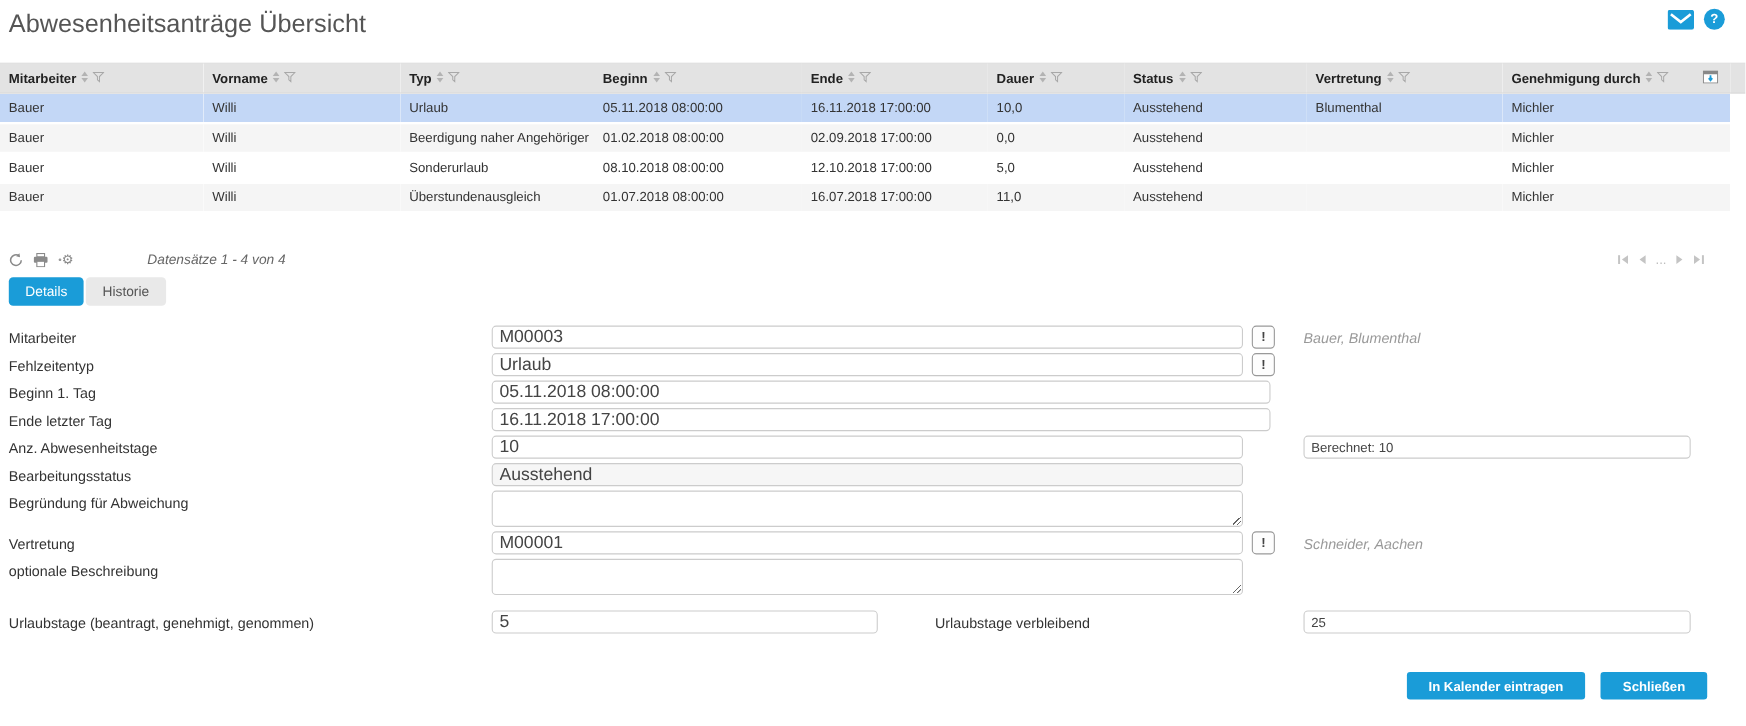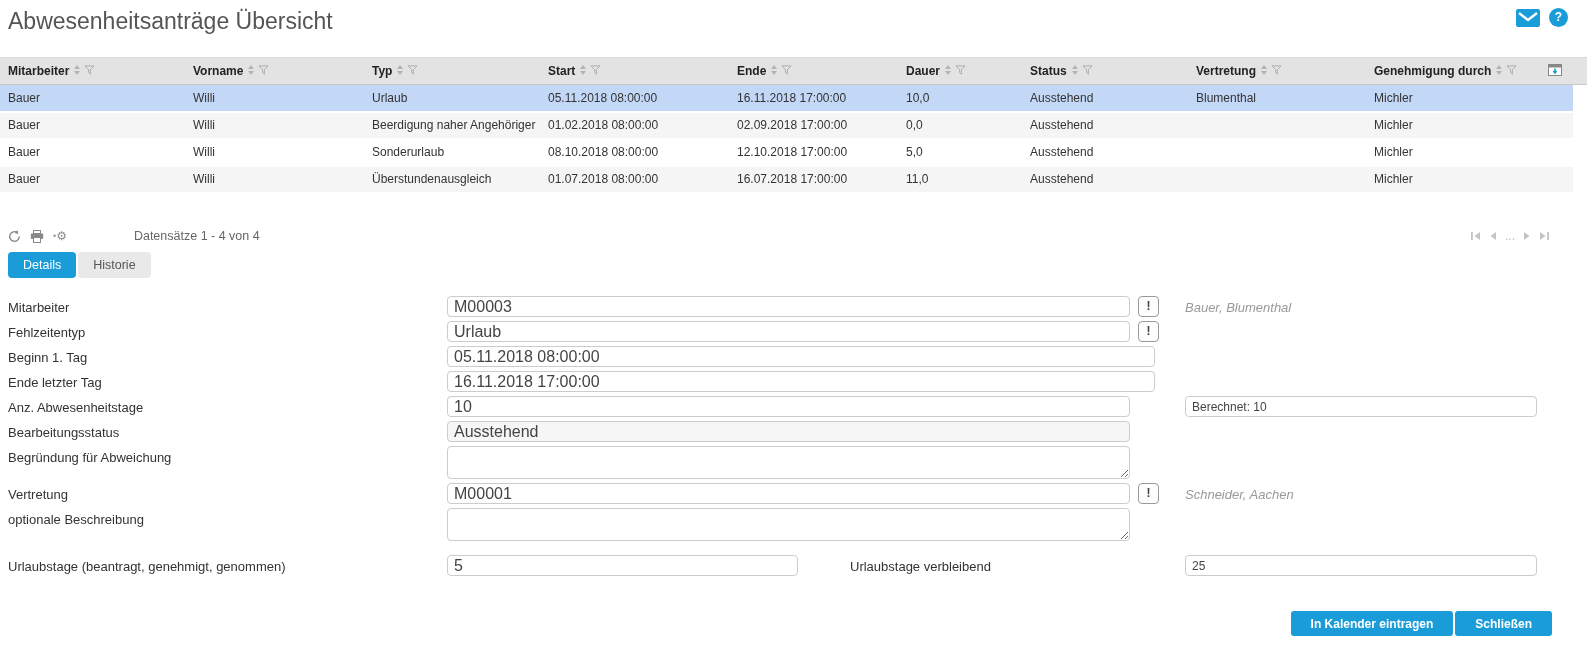--- a/index.html
+++ b/index.html
@@ -28,21 +28,21 @@
   .sorter .up, .sorter .dn { display:block; width:0; height:0; border-left:3px solid transparent; border-right:3px solid transparent; }
   .sorter .up { border-bottom:4px solid #b3b3b3; margin-bottom:2px; }
   .sorter .dn { border-top:4px solid #b3b3b3; }
   .funnel { margin-left:4px; vertical-align:-1px; cursor:pointer; }
 
   
   .toolbar { position:absolute; top:229px; left:8px; display:flex; align-items:center; }
   .tool-ic { margin-right:9px; cursor:pointer; display:inline-flex; align-items:center; }
   .gear { font-size:12px; color:#8a8a8a; line-height:13px; }
   .gear::before { content:"•"; font-size:9px; margin-right:0px; color:#9a9a9a; }
-  .records { color:#666; font-size:12.5px; margin-left:58px; }
+  .records { font-style:italic; color:#666; font-size:12.5px; margin-left:58px; }
   .pagination { position:absolute; top:231px; right:37px; display:flex; align-items:center; gap:8px; }
   .pg { cursor:pointer; display:inline-flex; align-items:center; }
   .pg-ellipsis { color:#bdbdbd; font-size:12px; line-height:8px; cursor:pointer; }
 
   
   .tabs { position:absolute; top:252px; left:8px; display:flex; gap:2px; }
   .tab { height:26px; padding:0 15px; font-size:12.5px; line-height:26px; border-radius:4px; cursor:pointer; }
   .tab.active { background:#1a9cd8; color:#fff; }
   .tab.inactive { background:#e9e9e9; color:#555; }
 
@@ -60,21 +60,21 @@
   .fld.small { width:351px; }
   .fld.ro { background:#f6f6f6; }
   .fextra { position:absolute; left:1185px; top:0; width:352px; height:21px; border:1px solid #ccc; border-radius:4px;
             padding:0 6px; font-size:12px; color:#444; background:#fff; font-family:"Liberation Sans",sans-serif; }
   .lookup-btn { position:absolute; left:1138px; top:0; width:21px; height:21px; border:1px solid #999; border-radius:4px;
                 background:#fdfdfd; font-size:12px; font-weight:bold; color:#444; cursor:pointer; text-align:center;
                 line-height:19px; font-family:"Liberation Sans",sans-serif; }
   .fnote { position:absolute; left:1185px; top:4px; font-size:13px; font-style:italic; color:#999; }
 
   
-  .footer-actions { position:absolute; top:611px; right:35px; display:flex; gap:2px; }
+  .footer-actions { position:absolute; top:611px; right:35px; display:flex; gap:14px; }
   .btn { background:#1a9cd8; color:#fff; border:none; border-radius:3px; height:25px; font-size:12px; font-weight:bold;
          padding:0 20px; cursor:pointer; font-family:"Liberation Sans",sans-serif; }
 </style>
 </head>
 <body>
 
 <div id="app">
 
   <div class="page-title">Abwesenheitsanträge Übersicht</div>
 
@@ -106,21 +106,21 @@
       <tr>
         <th><span>Mitarbeiter</span><span class="sorter"><span class="up"></span><span class="dn"></span></span><svg class="funnel" width="11" height="11" viewBox="0 0 12 12">
               <path d="M1 1h10L7 5v5L5 8.2V5z" fill="none" stroke="#a8a8a8"></path>
             </svg></th>
         <th><span>Vorname</span><span class="sorter"><span class="up"></span><span class="dn"></span></span><svg class="funnel" width="11" height="11" viewBox="0 0 12 12">
               <path d="M1 1h10L7 5v5L5 8.2V5z" fill="none" stroke="#a8a8a8"></path>
             </svg></th>
         <th><span>Typ</span><span class="sorter"><span class="up"></span><span class="dn"></span></span><svg class="funnel" width="11" height="11" viewBox="0 0 12 12">
               <path d="M1 1h10L7 5v5L5 8.2V5z" fill="none" stroke="#a8a8a8"></path>
             </svg></th>
-        <th><span>Start</span><span class="sorter"><span class="up"></span><span class="dn"></span></span><svg class="funnel" width="11" height="11" viewBox="0 0 12 12">
+        <th><span>Beginn</span><span class="sorter"><span class="up"></span><span class="dn"></span></span><svg class="funnel" width="11" height="11" viewBox="0 0 12 12">
               <path d="M1 1h10L7 5v5L5 8.2V5z" fill="none" stroke="#a8a8a8"></path>
             </svg></th>
         <th><span>Ende</span><span class="sorter"><span class="up"></span><span class="dn"></span></span><svg class="funnel" width="11" height="11" viewBox="0 0 12 12">
               <path d="M1 1h10L7 5v5L5 8.2V5z" fill="none" stroke="#a8a8a8"></path>
             </svg></th>
         <th><span>Dauer</span><span class="sorter"><span class="up"></span><span class="dn"></span></span><svg class="funnel" width="11" height="11" viewBox="0 0 12 12">
               <path d="M1 1h10L7 5v5L5 8.2V5z" fill="none" stroke="#a8a8a8"></path>
             </svg></th>
         <th><span>Status</span><span class="sorter"><span class="up"></span><span class="dn"></span></span><svg class="funnel" width="11" height="11" viewBox="0 0 12 12">
               <path d="M1 1h10L7 5v5L5 8.2V5z" fill="none" stroke="#a8a8a8"></path>

